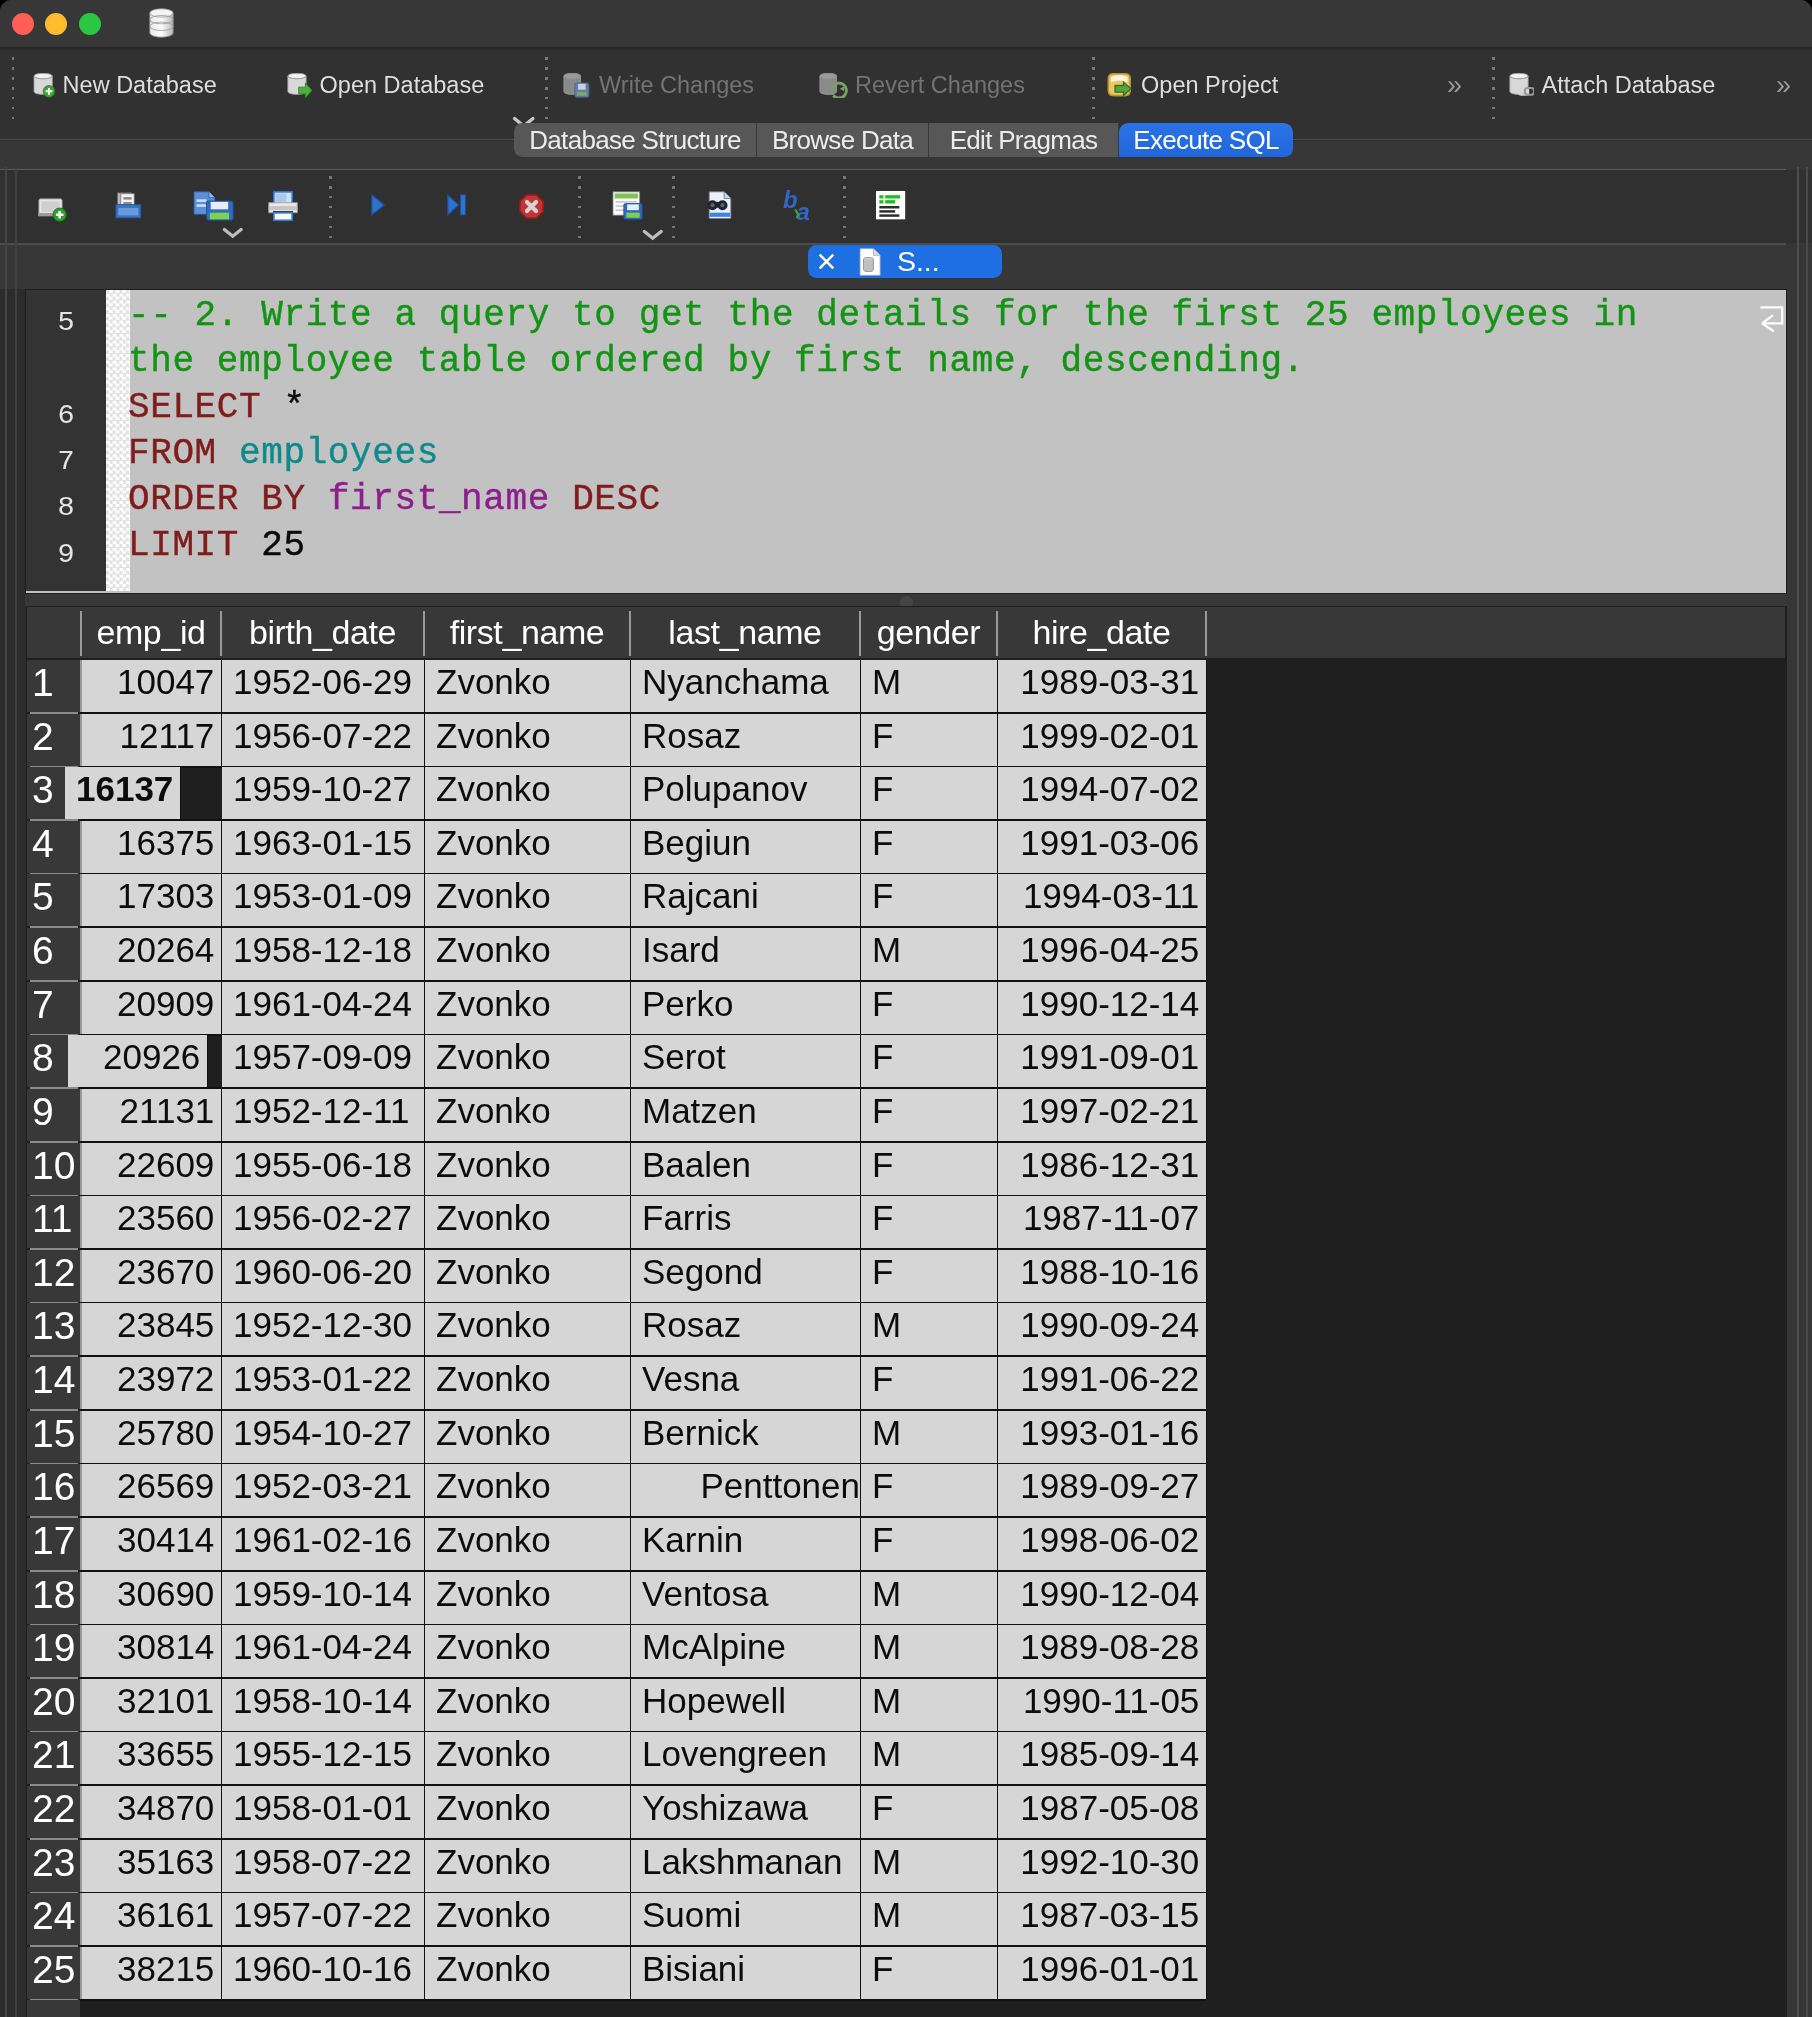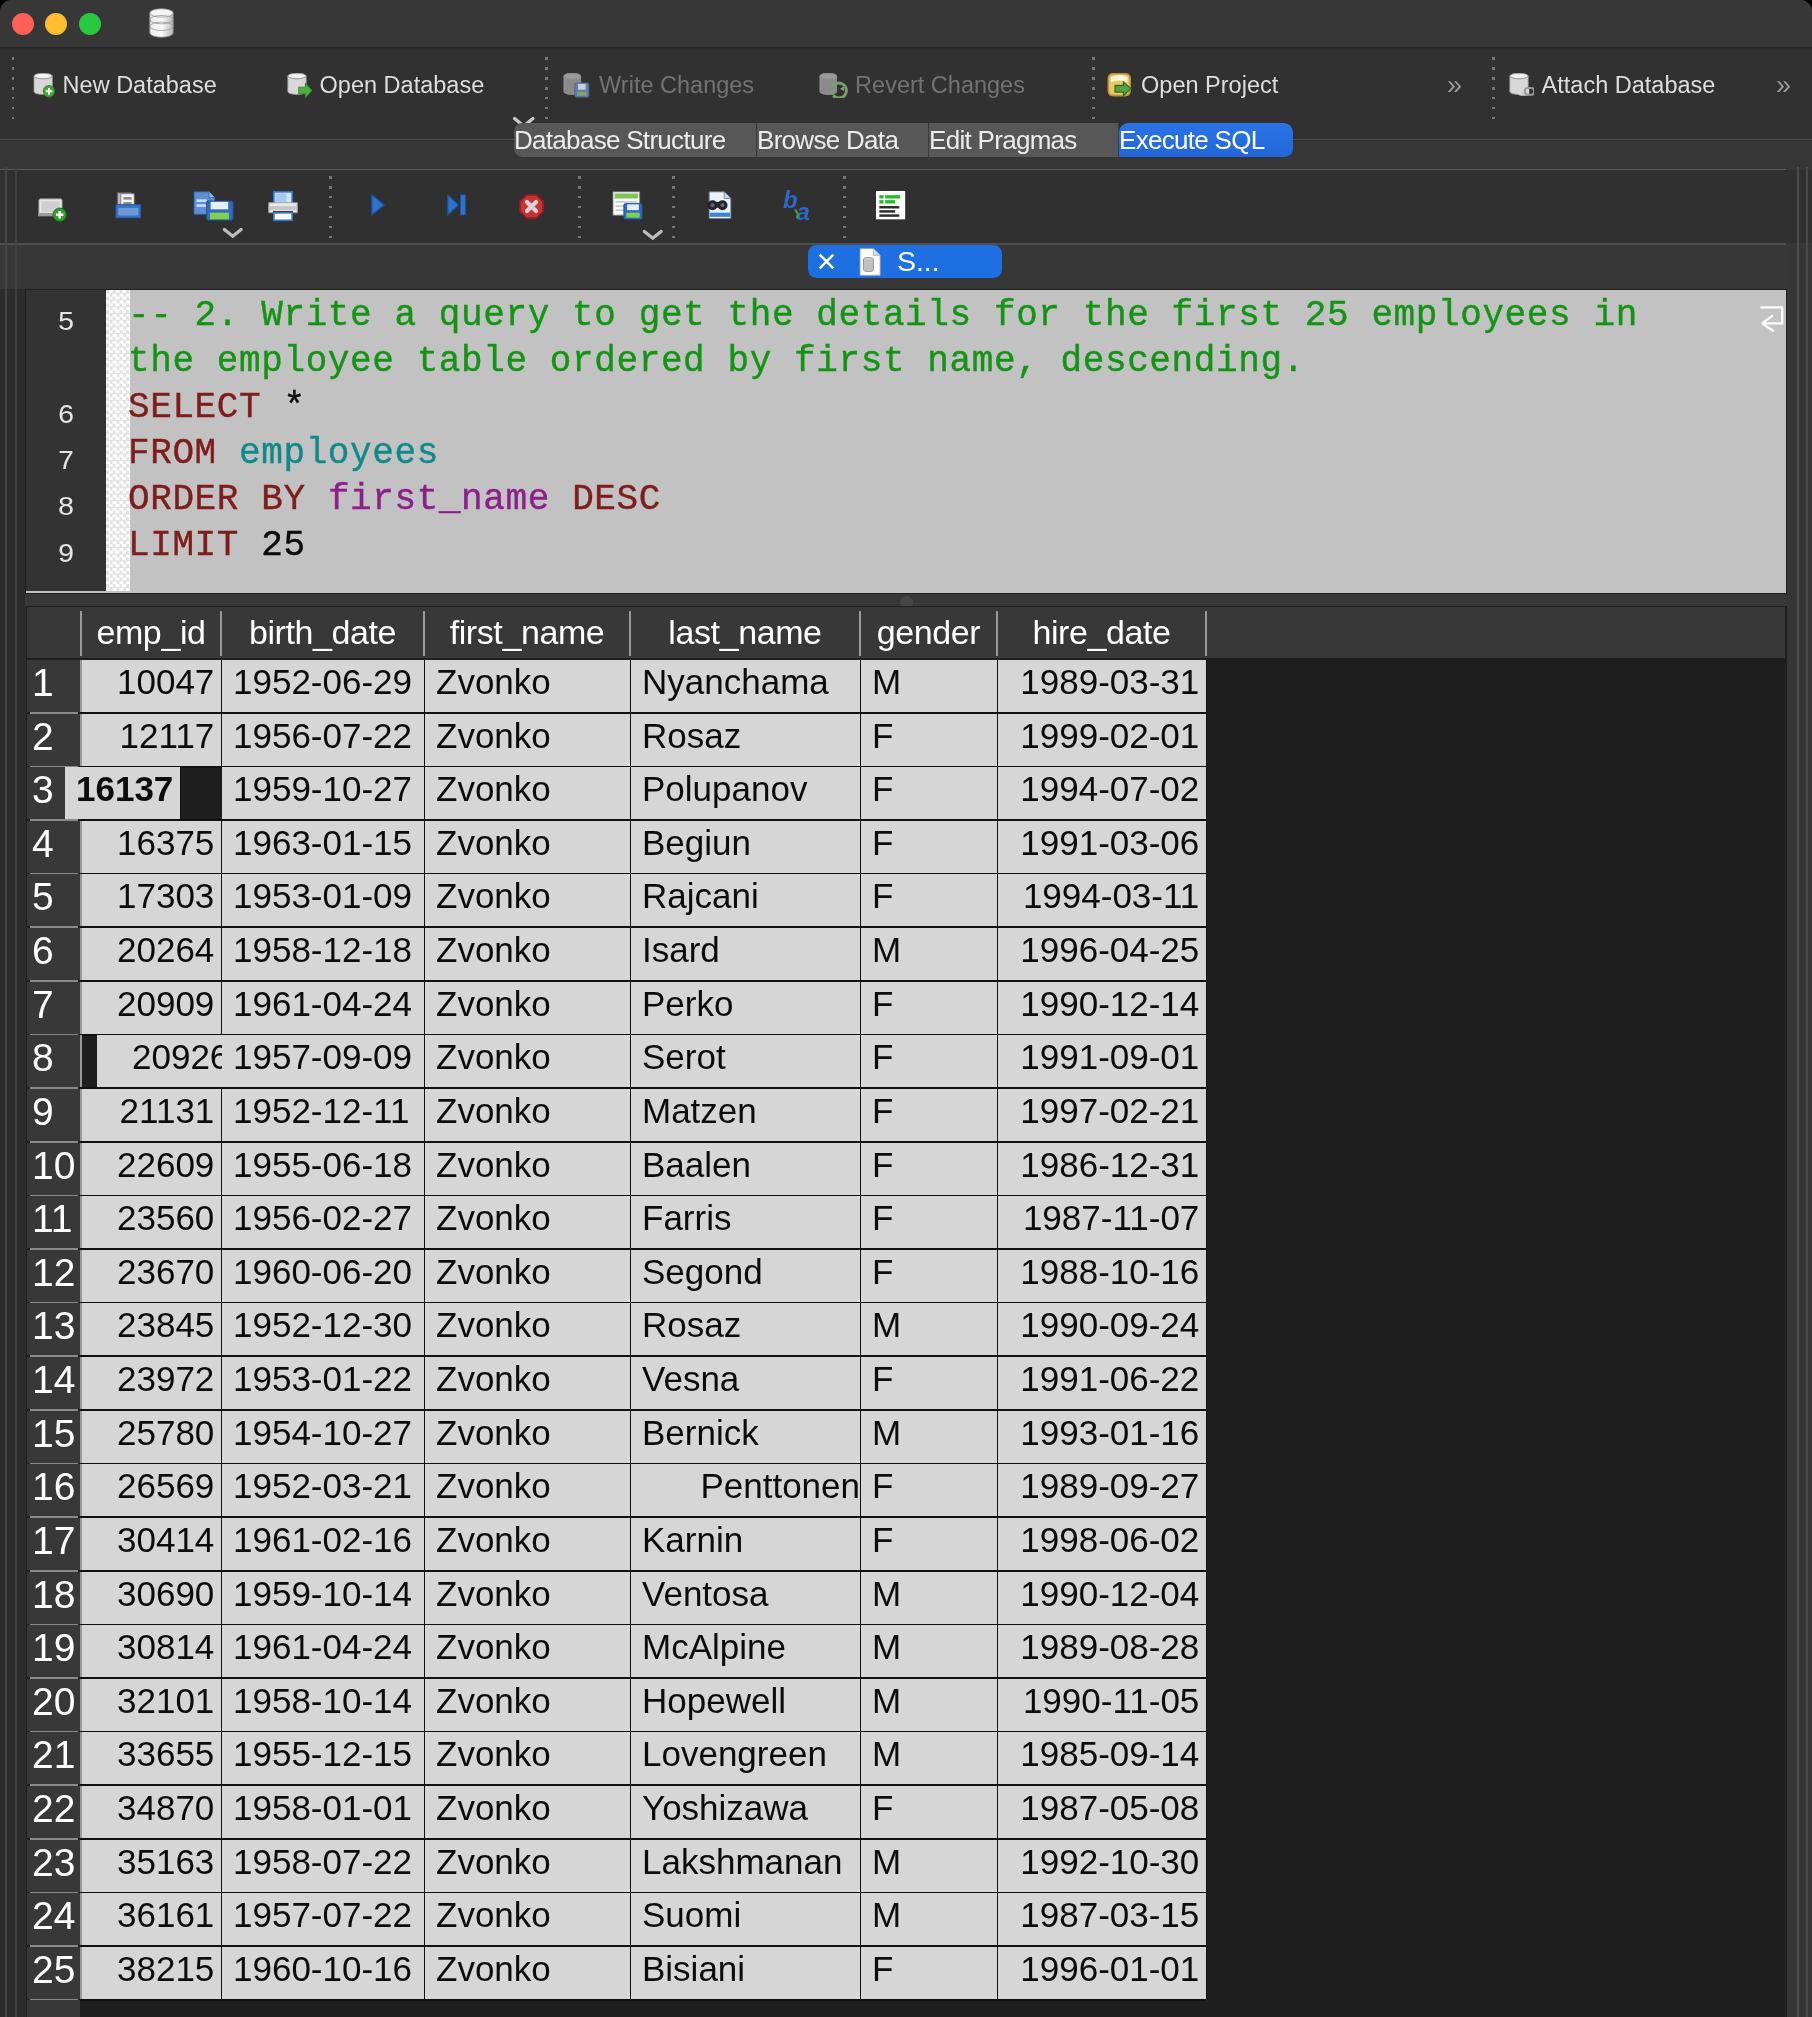--- a/index.html
+++ b/index.html
@@ -23,21 +23,21 @@
   #line290 { position:absolute; left:0; top:243px; width:1812px; height:1.7px; background:#4d4d4d; }
   #band2 { position:absolute; left:0; top:245px; width:1812px; height:44px; background:#373737; }
   .tbitem { position:absolute; top:0; height:70px; display:flex; align-items:center; gap:7.6px;
             color:#dedede; font-size:23.5px; }
   .tbitem.dis { color:#737373; }
   .dotsep { position:absolute; top:6.7px; height:64px; width:2.5px;
             background-image:repeating-linear-gradient(#787878 0 2.5px, transparent 2.5px 10px); }
   .chev { position:absolute; width:23.5px; height:13.4px; }
   
   #tabbar { position:absolute; left:514px; top:123px; height:34px; display:flex; border-radius:8.4px; overflow:hidden; }
-  .tab { height:50px; line-height:34px; background:#575757; color:#ececec; font-size:26px; letter-spacing:-0.7px; border-right:1.7px solid #3a3a3a;}
+  .tab { height:50px; line-height:34px; text-align:center; background:#575757; color:#ececec; font-size:26px; letter-spacing:-0.7px; border-right:1.7px solid #3a3a3a;}
   .tab:last-child { border-right:none; }
   .tab.sel { background:linear-gradient(180deg,#2a74e6,#1c60d4); color:#fff; border-radius:9.2px; }
   
   #content { position:absolute; left:0; top:0px; width:1812px; height:2017px; background:transparent; }
   
   #sqlbar { position:absolute; left:0px; top:170px; width:1812px; height:73px; background:#303030; }
   #gapstrip { position:absolute; left:25px; top:594px; width:1762px; height:11.7px; background:#383838; }
   #rmargin { position:absolute; left:1786px; top:167px; width:27px; height:1850px; background:#363636; }
   #flL1 { position:absolute; left:5px; top:167px; width:1.7px; height:1850px; background:#454545; }
   #flL2 { position:absolute; left:15px; top:167px; width:1.7px; height:1850px; background:#404040; }
@@ -411,21 +411,21 @@
             <div class="cell txt" style="left:398px;width:206px;">Zvonko</div>
             <div class="cell txt" style="left:604px;width:230px;">Perko</div>
             <div class="cell txt" style="left:834px;width:137px;">F</div>
             <div class="cell num" style="left:971px;width:209px;">1990-12-14</div>
             <div class="rowline"></div>
           </div>
           <div class="row" style="top:375px;">
             <div class="rn">8</div>
             <div class="rnb"></div>
             <div style="position:absolute;left:53px;top:0;width:1.7px;height:54px;background:#9a9a9a;"></div>
-            <div class="cell num" style="left:70px;width:140px;">20926</div>
+            <div class="cell num" style="left:41px;width:140px;">20926</div>
             <div class="cell txt" style="left:195px;width:203px;">1957-09-09</div>
             <div class="cell txt" style="left:398px;width:206px;">Zvonko</div>
             <div class="cell txt" style="left:604px;width:230px;">Serot</div>
             <div class="cell txt" style="left:834px;width:137px;">F</div>
             <div class="cell num" style="left:971px;width:209px;">1991-09-01</div>
             <div class="rowline"></div>
           </div>
           <div class="row" style="top:429px;">
             <div class="rn">9</div>
             <div class="rnb"></div>

